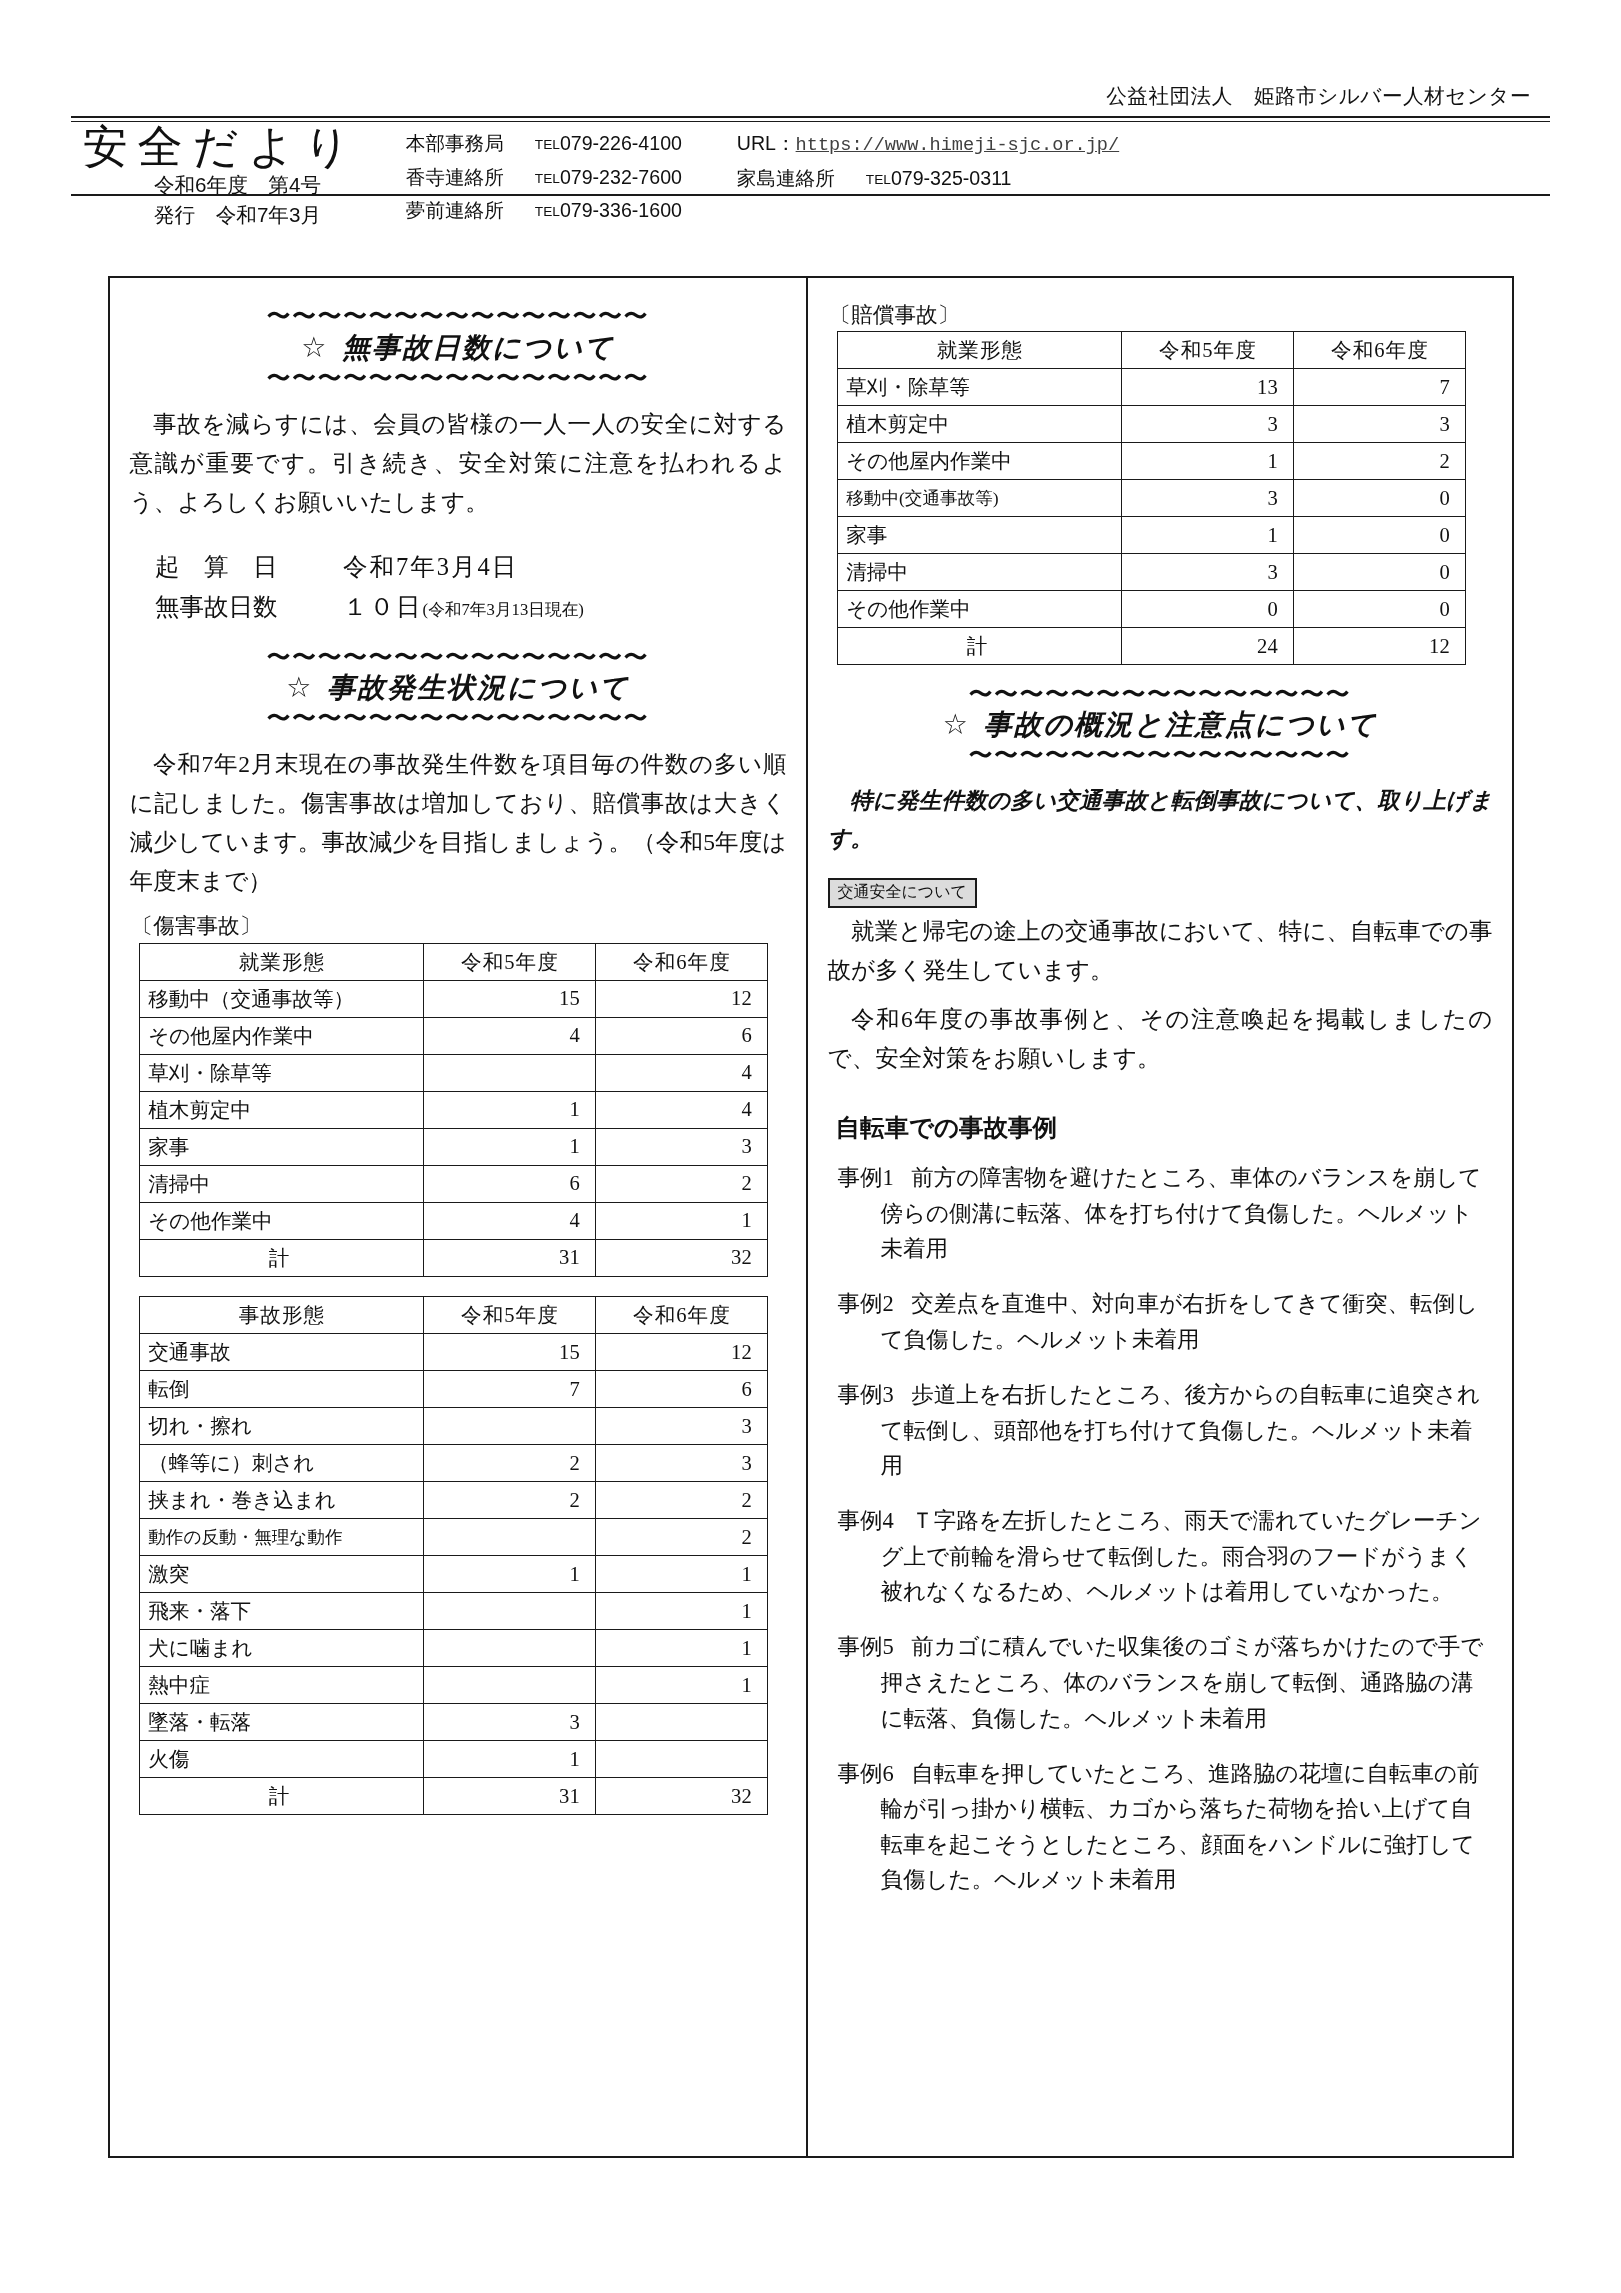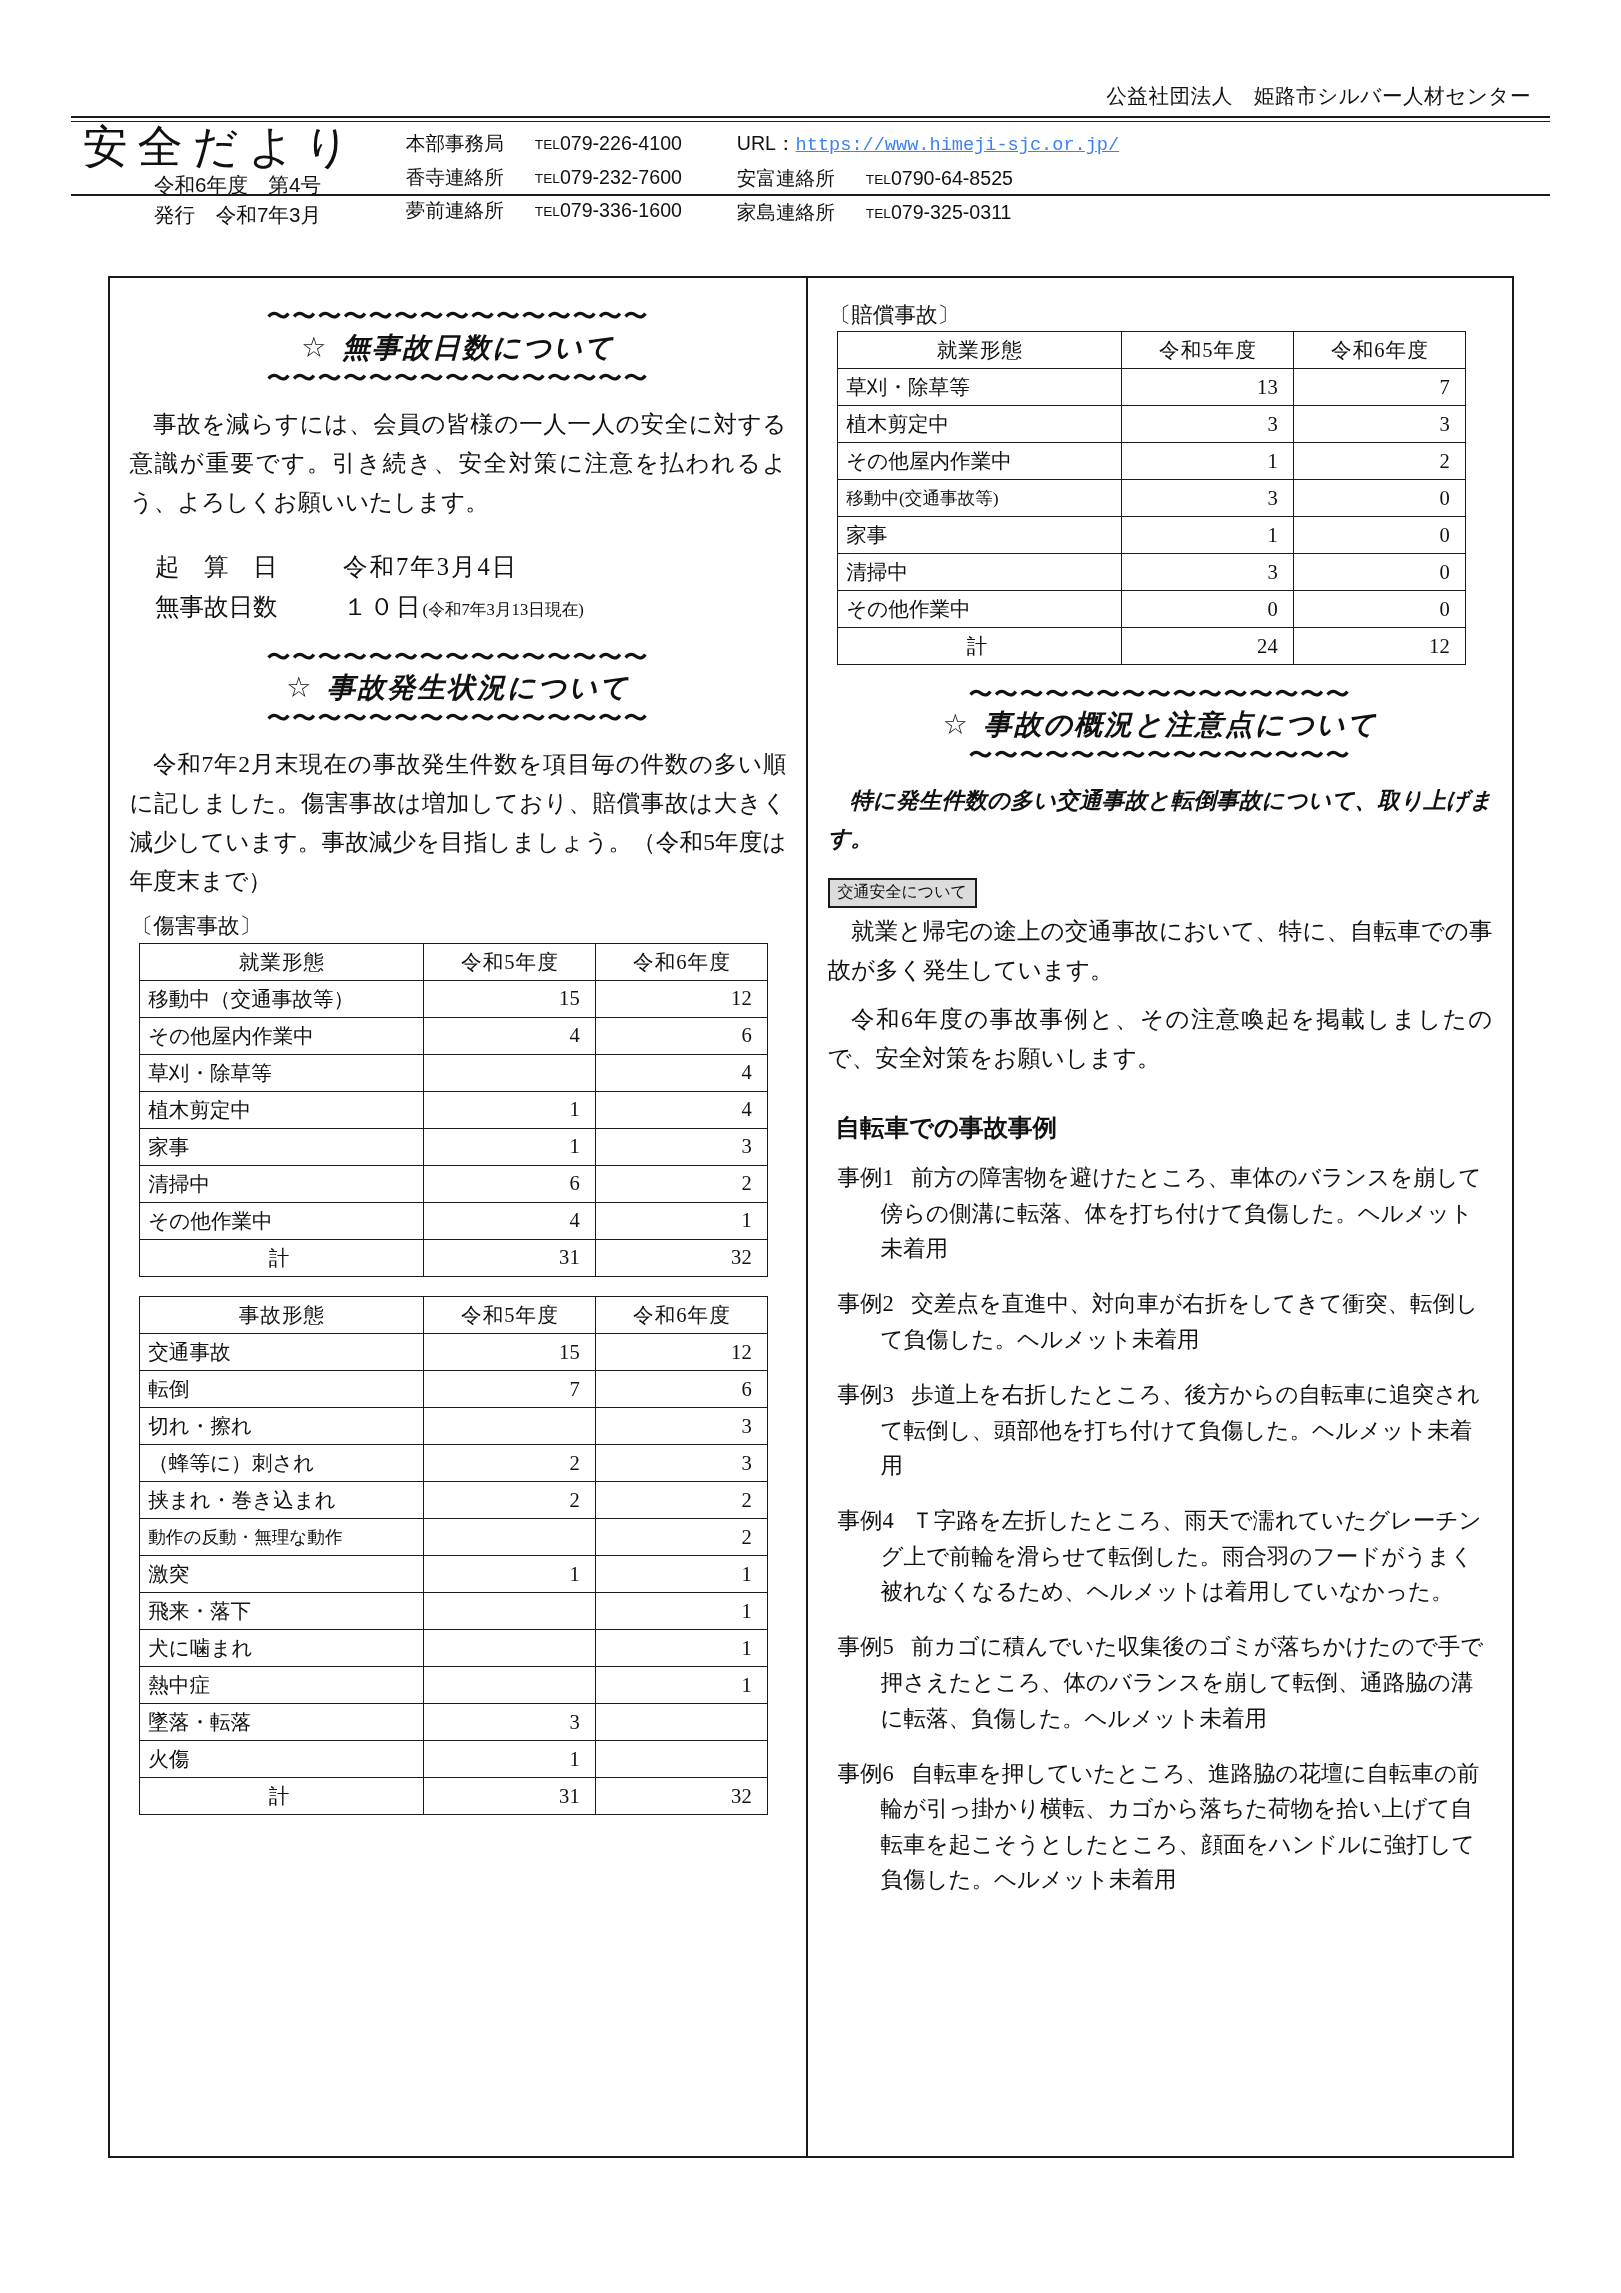--- a/index.html
+++ b/index.html
@@ -89,21 +89,21 @@
   .contact-col.left { width: 294px; flex: none; padding-top: 3.9px; }
   .contact-col.right { flex: 1; padding-top: 3.9px; padding-left: 37px; }
   .contact-row { display: block; }
   .c-name { display: inline-block; min-width: 129px; }
   .tel-mark {
     font-size: 13.7px;
     letter-spacing: 0px;
     vertical-align: 1px;
   }
   .url-link {
-    color: #3b82f6;
+    color: #404040;
     text-decoration: underline;
     font-family: "Liberation Mono", "DejaVu Sans Mono", monospace;
     font-size: 18.6px;
   }
   .url-label { font-size: 19.6px; }
 
   
   .frame {
     position: absolute;
     left: 108px;
@@ -263,23 +263,20 @@
       <div class="contact-row">
         <span class="c-name">夢前連絡所</span><span class="tel-mark">TEL</span><span>079-336-1600</span>
       </div>
     </div>
 
     <div class="contact-col right">
       <div class="contact-row">
         <span class="url-label">URL：</span><a class="url-link" href="#">https://www.himeji-sjc.or.jp/</a>
       </div>
       <div class="contact-row">
-        <span class="c-name">安富連絡所</span><span class="tel-mark">TEL</span><span>0790-64-8525</span>
-      </div>
-      <div class="contact-row">
         <span class="c-name">家島連絡所</span><span class="tel-mark">TEL</span><span>079-325-0311</span>
       </div>
     </div>
   </div>
 
   <div class="rule-single"></div>
 
   <div class="frame">
 
     <div class="col col-left">

